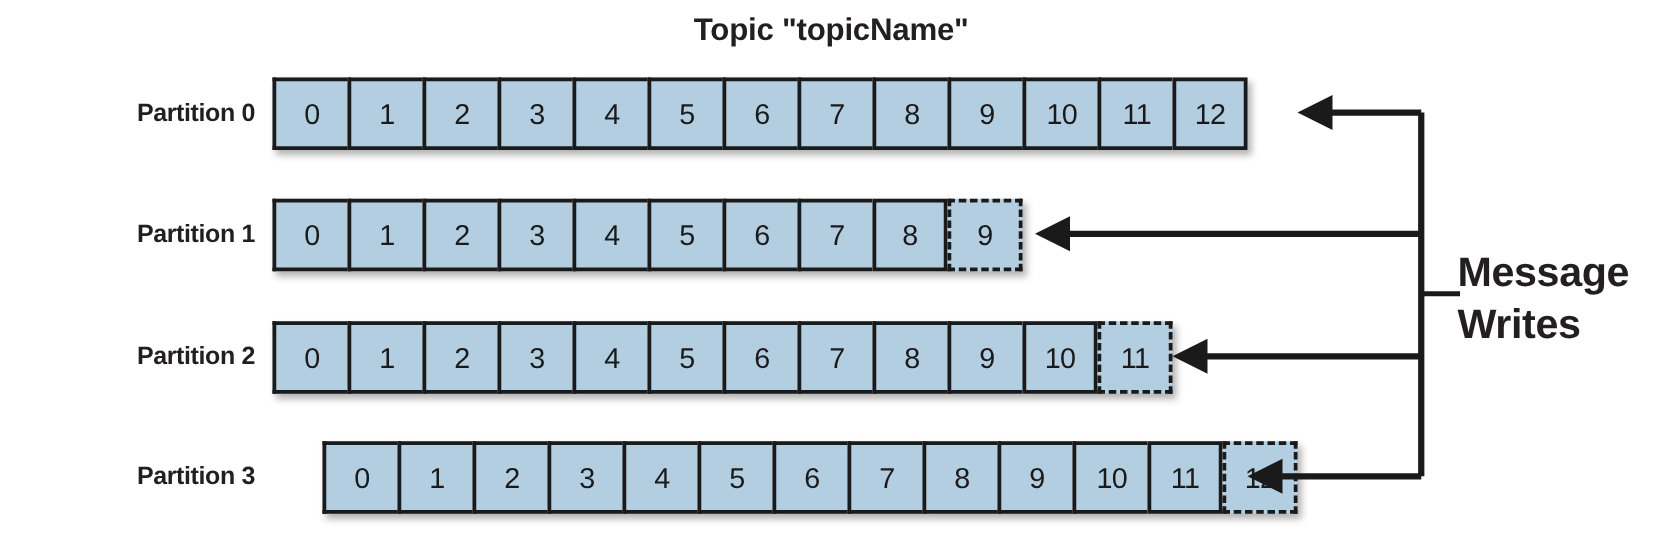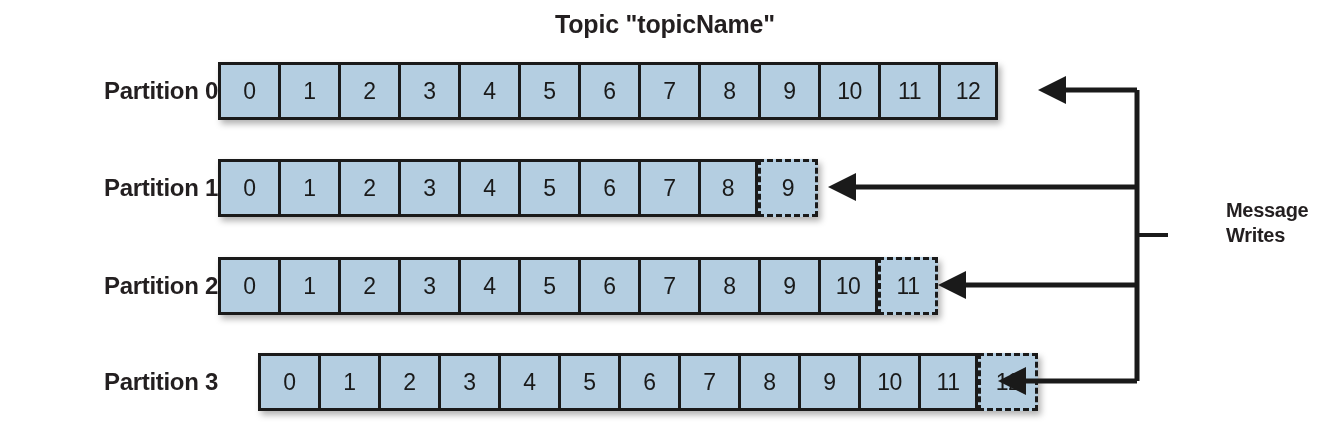--- a/index.html
+++ b/index.html
@@ -38,23 +38,24 @@
   
   .partition-row {
     position: absolute;
     height: 58px;
     display: flex;
     align-items: center;
   }
   .partition-label {
     position: absolute;
     right: 100%;
+    margin-right: 14px;
     top: 50%;
     transform: translateY(-50%);
-    font-size: 24px;
+    font-size: 20px;
     font-weight: 600;
     color: #231f20;
     white-space: nowrap;
     letter-spacing: -0.3px;
   }
   .cells {
     position: relative;
     display: flex;
     height: 58px;
     filter: drop-shadow(3px 4px 3px rgba(0,0,0,0.30));
@@ -93,23 +94,23 @@
     left: 0;
     top: 0;
     width: 1330px;
     height: 444px;
     pointer-events: none;
   }
 
   
   #message-writes-label {
     position: absolute;
-    left: 1226px;
+    left: 1166px;
     top: 198px;
-    font-size: 20px;
+    font-size: 33px;
     font-weight: 600;
     color: #231f20;
     line-height: 1.24;
     letter-spacing: -0.3px;
     white-space: pre-line;
   }
 </style>
 </head>
 <body>
 

